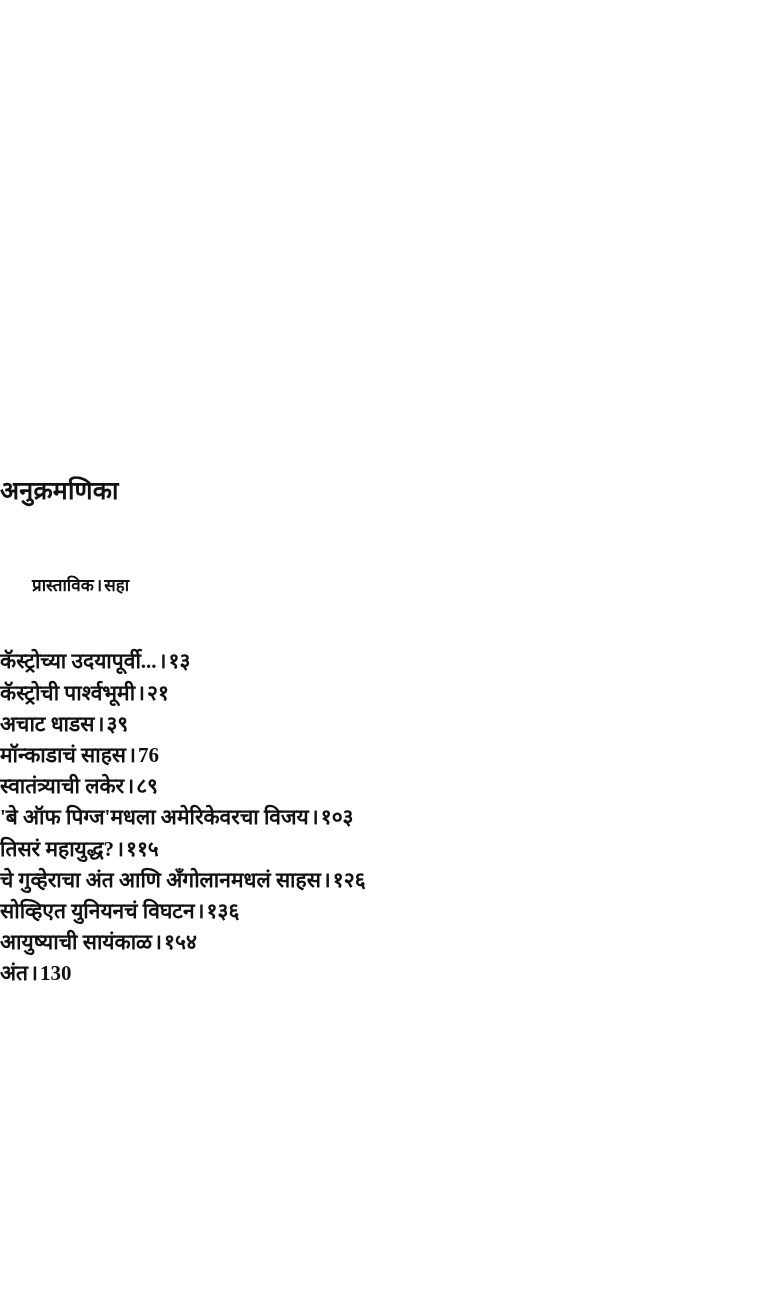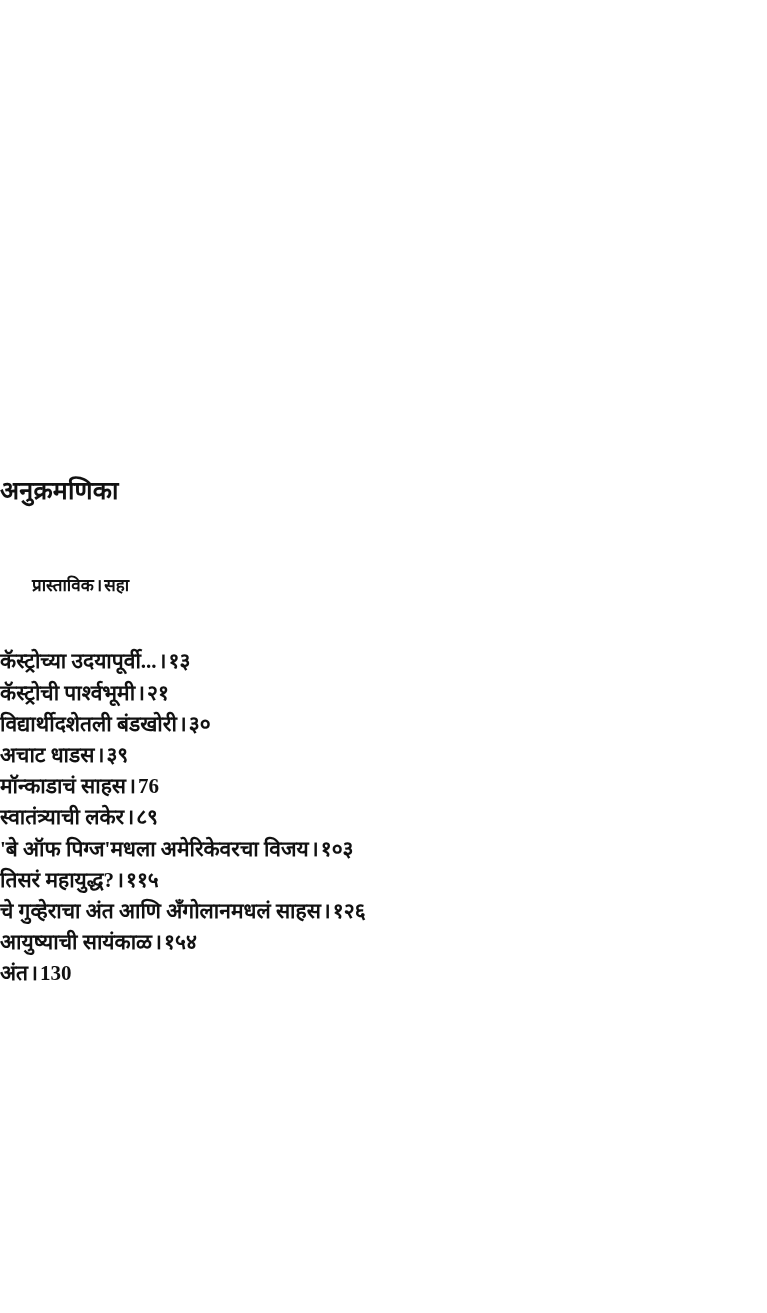--- a/index.html
+++ b/index.html
@@ -83,25 +83,25 @@
 
     <h1 class="toc-title">अनुक्रमणिका</h1>
 
     <div class="preface">
       <span>प्रास्ताविक</span><span class="sep">।</span><span>सहा</span>
     </div>
 
     <ul class="toc-list" id="toc-list">
         <li class="toc-item"><span>कॅस्ट्रोच्या उदयापूर्वी...</span><span class="sep">।</span><span>१३</span></li>
         <li class="toc-item"><span>कॅस्ट्रोची पार्श्वभूमी</span><span class="sep">।</span><span>२१</span></li>
-        <li class="toc-item"><span>विद्यार्थीदशेतली बंडखोरी</span><span class="sep">।</span><span>३०</span></li>
         <li class="toc-item"><span>अचाट धाडस</span><span class="sep">।</span><span>३९</span></li>
         <li class="toc-item"><span>मॉन्काडाचं साहस</span><span class="sep">।</span><span>76</span></li>
         <li class="toc-item"><span>स्वातंत्र्याची लकेर</span><span class="sep">।</span><span>८९</span></li>
         <li class="toc-item"><span>'बे ऑफ पिग्ज'मधला अमेरिकेवरचा विजय</span><span class="sep">।</span><span>१०३</span></li>
         <li class="toc-item"><span>तिसरं महायुद्ध?</span><span class="sep">।</span><span>११५</span></li>
         <li class="toc-item"><span>चे गुव्हेराचा अंत आणि अँगोलानमधलं साहस</span><span class="sep">।</span><span>१२६</span></li>
+        <li class="toc-item"><span>सोव्हिएत युनियनचं विघटन</span><span class="sep">।</span><span>१३६</span></li>
         <li class="toc-item"><span>आयुष्याची सायंकाळ</span><span class="sep">।</span><span>१५४</span></li>
         <li class="toc-item"><span>अंत</span><span class="sep">।</span><span>130</span></li>
       </ul>
 
   </div>
 </div>
 
 </body></html>

